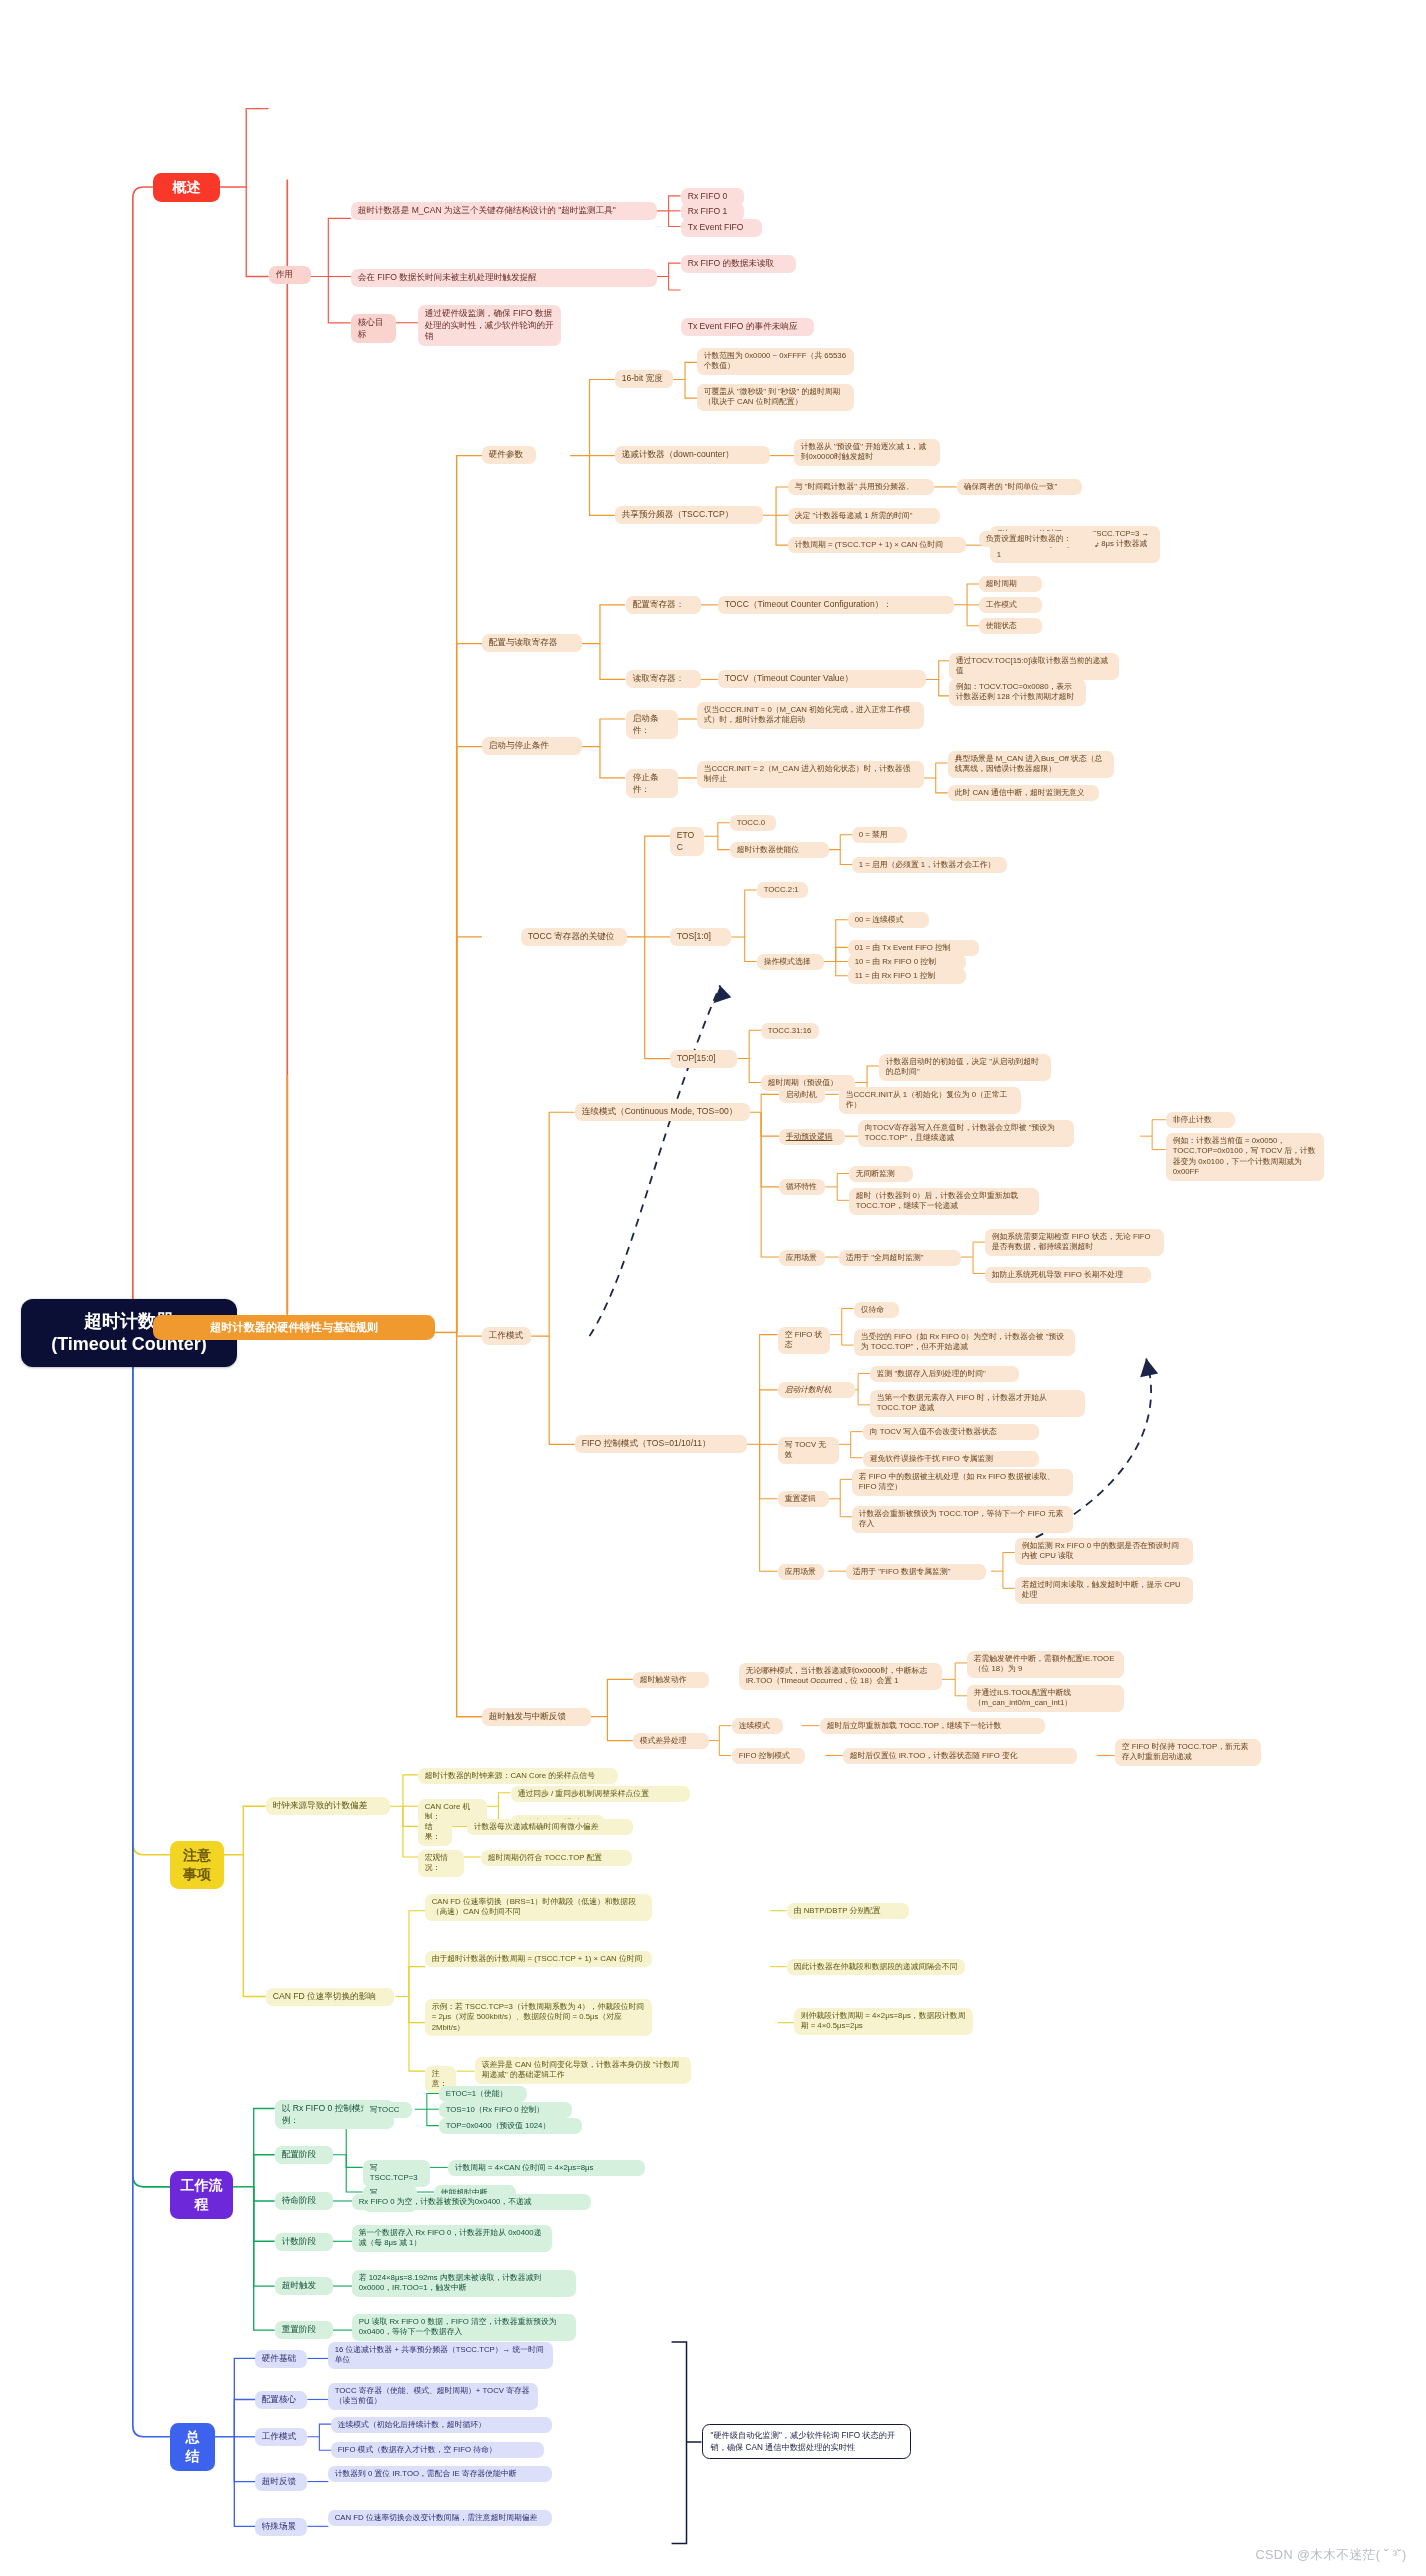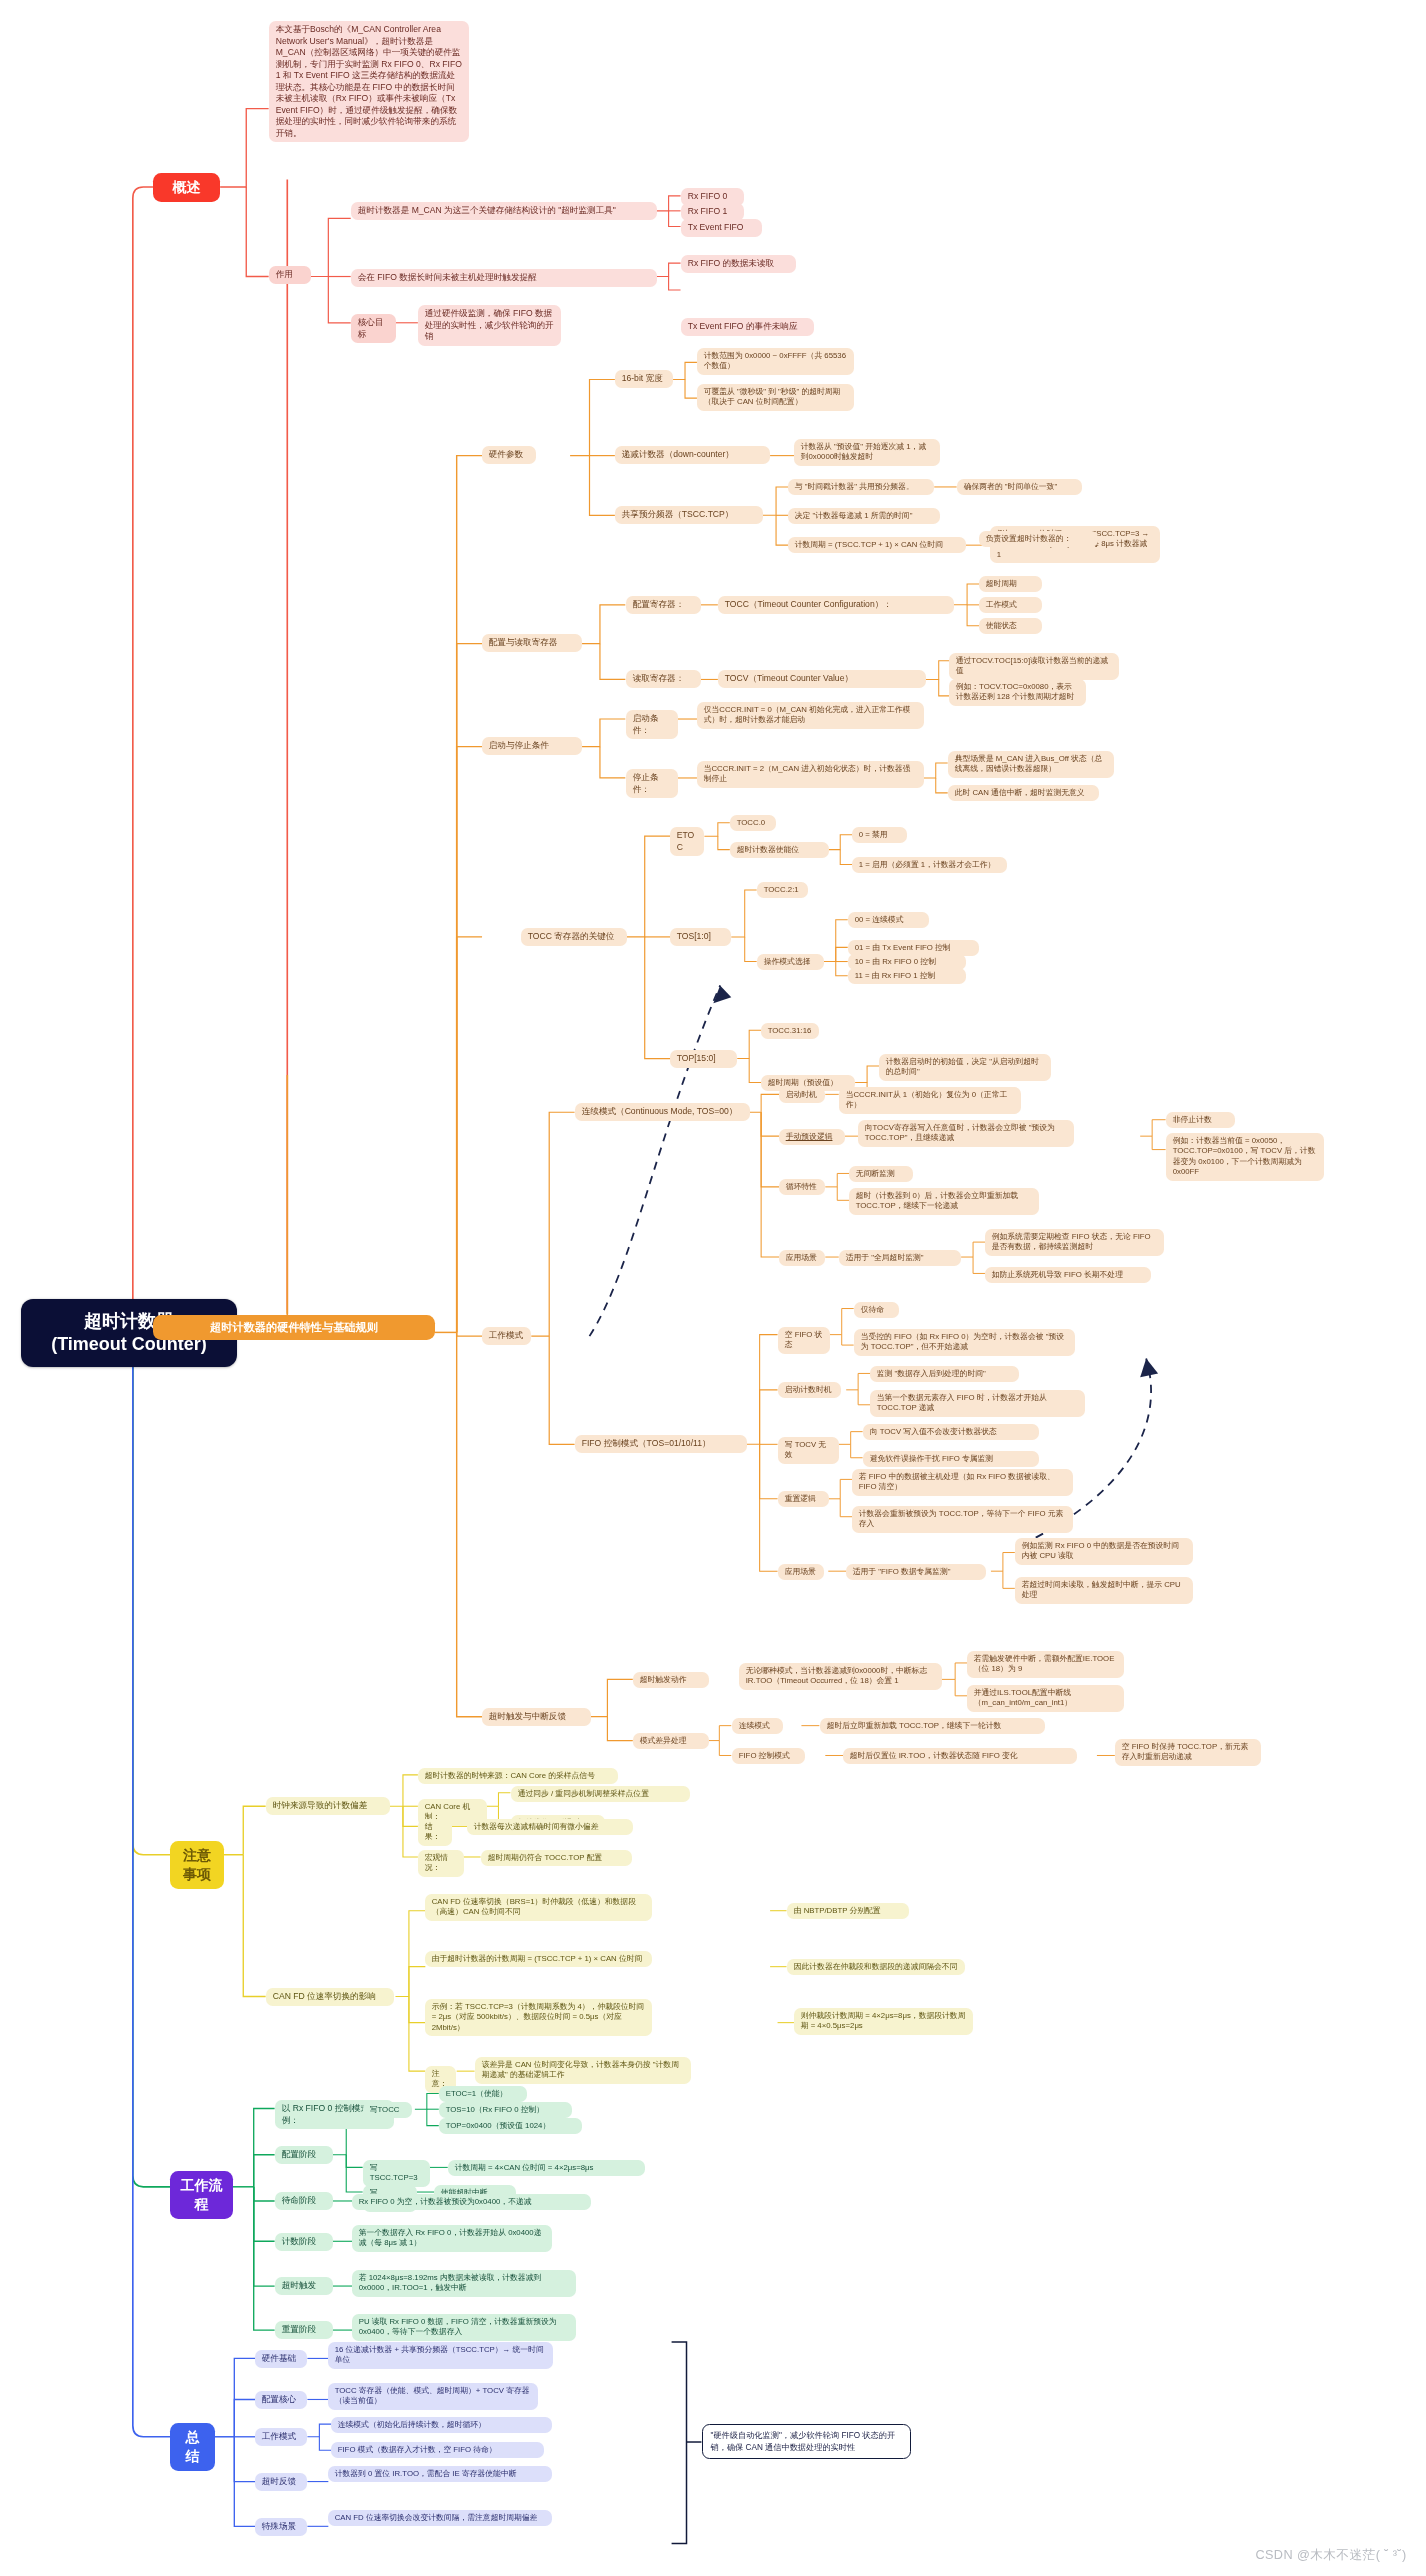--- a/index.html
+++ b/index.html
@@ -276,21 +276,20 @@
     <polygon points="965,1320 956,1344 980,1336" fill="#1b2449"></polygon>
     <path d="M1388,2060 C1520,1990 1560,1900 1536,1820" fill="none" stroke="#1b2449" stroke-width="2.4" stroke-dasharray="11 9"></path>
     <polygon points="1536,1820 1528,1845 1552,1840" fill="#1b2449"></polygon>
   </svg>
 
   <div class="node root" style="left:21px; top:1299px; width:216px;">超时计数器
 (Timeout Counter)</div>
 
   <div class="node br red" style="left:153px; top:173px; width:67px;">概述</div>
 
-  <div class="node red-n f11" style="left:269px; top:21px; width:200px;">本文基于Bosch的《M_CAN Controller Area Network User's Manual》，超时计数器是 M_CAN（控制器区域网络）中一项关键的硬件监测机制，专门用于实时监测 Rx FIFO 0、Rx FIFO 1 和 Tx Event FIFO 这三类存储结构的数据流处理状态。其核心功能是在 FIFO 中的数据长时间未被主机读取（Rx FIFO）或事件未被响应（Tx Event FIFO）时，通过硬件级触发提醒，确保数据处理的实时性，同时减少软件轮询带来的系统开销。</div>
 
   <div class="node red-n2 f11" style="left:269px; top:266px; width:42px;">作用</div>
 
   <div class="node red-n f11" style="left:351px; top:202px; width:306px;">超时计数器是 M_CAN 为这三个关键存储结构设计的 "超时监测工具"</div>
   <div class="node red-n f11" style="left:681px; top:188px; width:63px;">Rx FIFO 0</div>
   <div class="node red-n f11" style="left:681px; top:203px; width:63px;">Rx FIFO 1</div>
   <div class="node red-n f11" style="left:681px; top:219px; width:81px;">Tx Event FIFO</div>
 
   <div class="node red-n f11" style="left:351px; top:269px; width:306px;">会在 FIFO 数据长时间未被主机处理时触发提醒</div>
   <div class="node red-n f11" style="left:681px; top:255px; width:115px;">Rx FIFO 的数据未读取</div>
@@ -370,21 +369,21 @@
   <div class="node or-n f10" style="left:849px; top:1188px; width:190px;">超时（计数器到 0）后，计数器会立即重新加载 TOCC.TOP，继续下一轮递减</div>
   <div class="node or-n f10" style="left:779px; top:1250px; width:46px;">应用场景</div>
   <div class="node or-n f10" style="left:839px; top:1250px; width:122px;">适用于 "全局超时监测"</div>
   <div class="node or-n f10" style="left:985px; top:1229px; width:179px;">例如系统需要定期检查 FIFO 状态，无论 FIFO 是否有数据，都持续监测超时</div>
   <div class="node or-n f10" style="left:985px; top:1267px; width:166px;">如防止系统死机导致 FIFO 长期不处理</div>
 
   <div class="node or-n f11" style="left:575px; top:1435px; width:172px;">FIFO 控制模式（TOS=01/10/11）</div>
   <div class="node or-n f10" style="left:778px; top:1327px; width:52px;">空 FIFO 状态</div>
   <div class="node or-n f10" style="left:854px; top:1302px; width:45px;">仅待命</div>
   <div class="node or-n f10" style="left:854px; top:1329px; width:221px;">当受控的 FIFO（如 Rx FIFO 0）为空时，计数器会被 "预设为 TOCC.TOP"，但不开始递减</div>
-  <div class="node or-n f10" style="left:778px; top:1382px; width:63px;">启动计数时机</div>
+  <div class="node or-n f10" style="left:778px; top:1382px; width:77px;font-style:italic;">启动计数时机</div>
   <div class="node or-n f10" style="left:870px; top:1366px; width:149px;">监测 "数据存入后到处理的时间"</div>
   <div class="node or-n f10" style="left:870px; top:1390px; width:215px;">当第一个数据元素存入 FIFO 时，计数器才开始从 TOCC.TOP 递减</div>
   <div class="node or-n f10" style="left:778px; top:1437px; width:61px;">写 TOCV 无效</div>
   <div class="node or-n f10" style="left:863px; top:1424px; width:176px;">向 TOCV 写入值不会改变计数器状态</div>
   <div class="node or-n f10" style="left:863px; top:1451px; width:176px;">避免软件误操作干扰 FIFO 专属监测</div>
   <div class="node or-n f10" style="left:778px; top:1491px; width:51px;">重置逻辑</div>
   <div class="node or-n f10" style="left:852px; top:1469px; width:221px;">若 FIFO 中的数据被主机处理（如 Rx FIFO 数据被读取、FIFO 清空）</div>
   <div class="node or-n f10" style="left:852px; top:1506px; width:221px;">计数器会重新被预设为 TOCC.TOP，等待下一个 FIFO 元素存入</div>
   <div class="node or-n f10" style="left:778px; top:1564px; width:46px;">应用场景</div>
   <div class="node or-n f10" style="left:846px; top:1564px; width:140px;">适用于 "FIFO 数据专属监测"</div>

